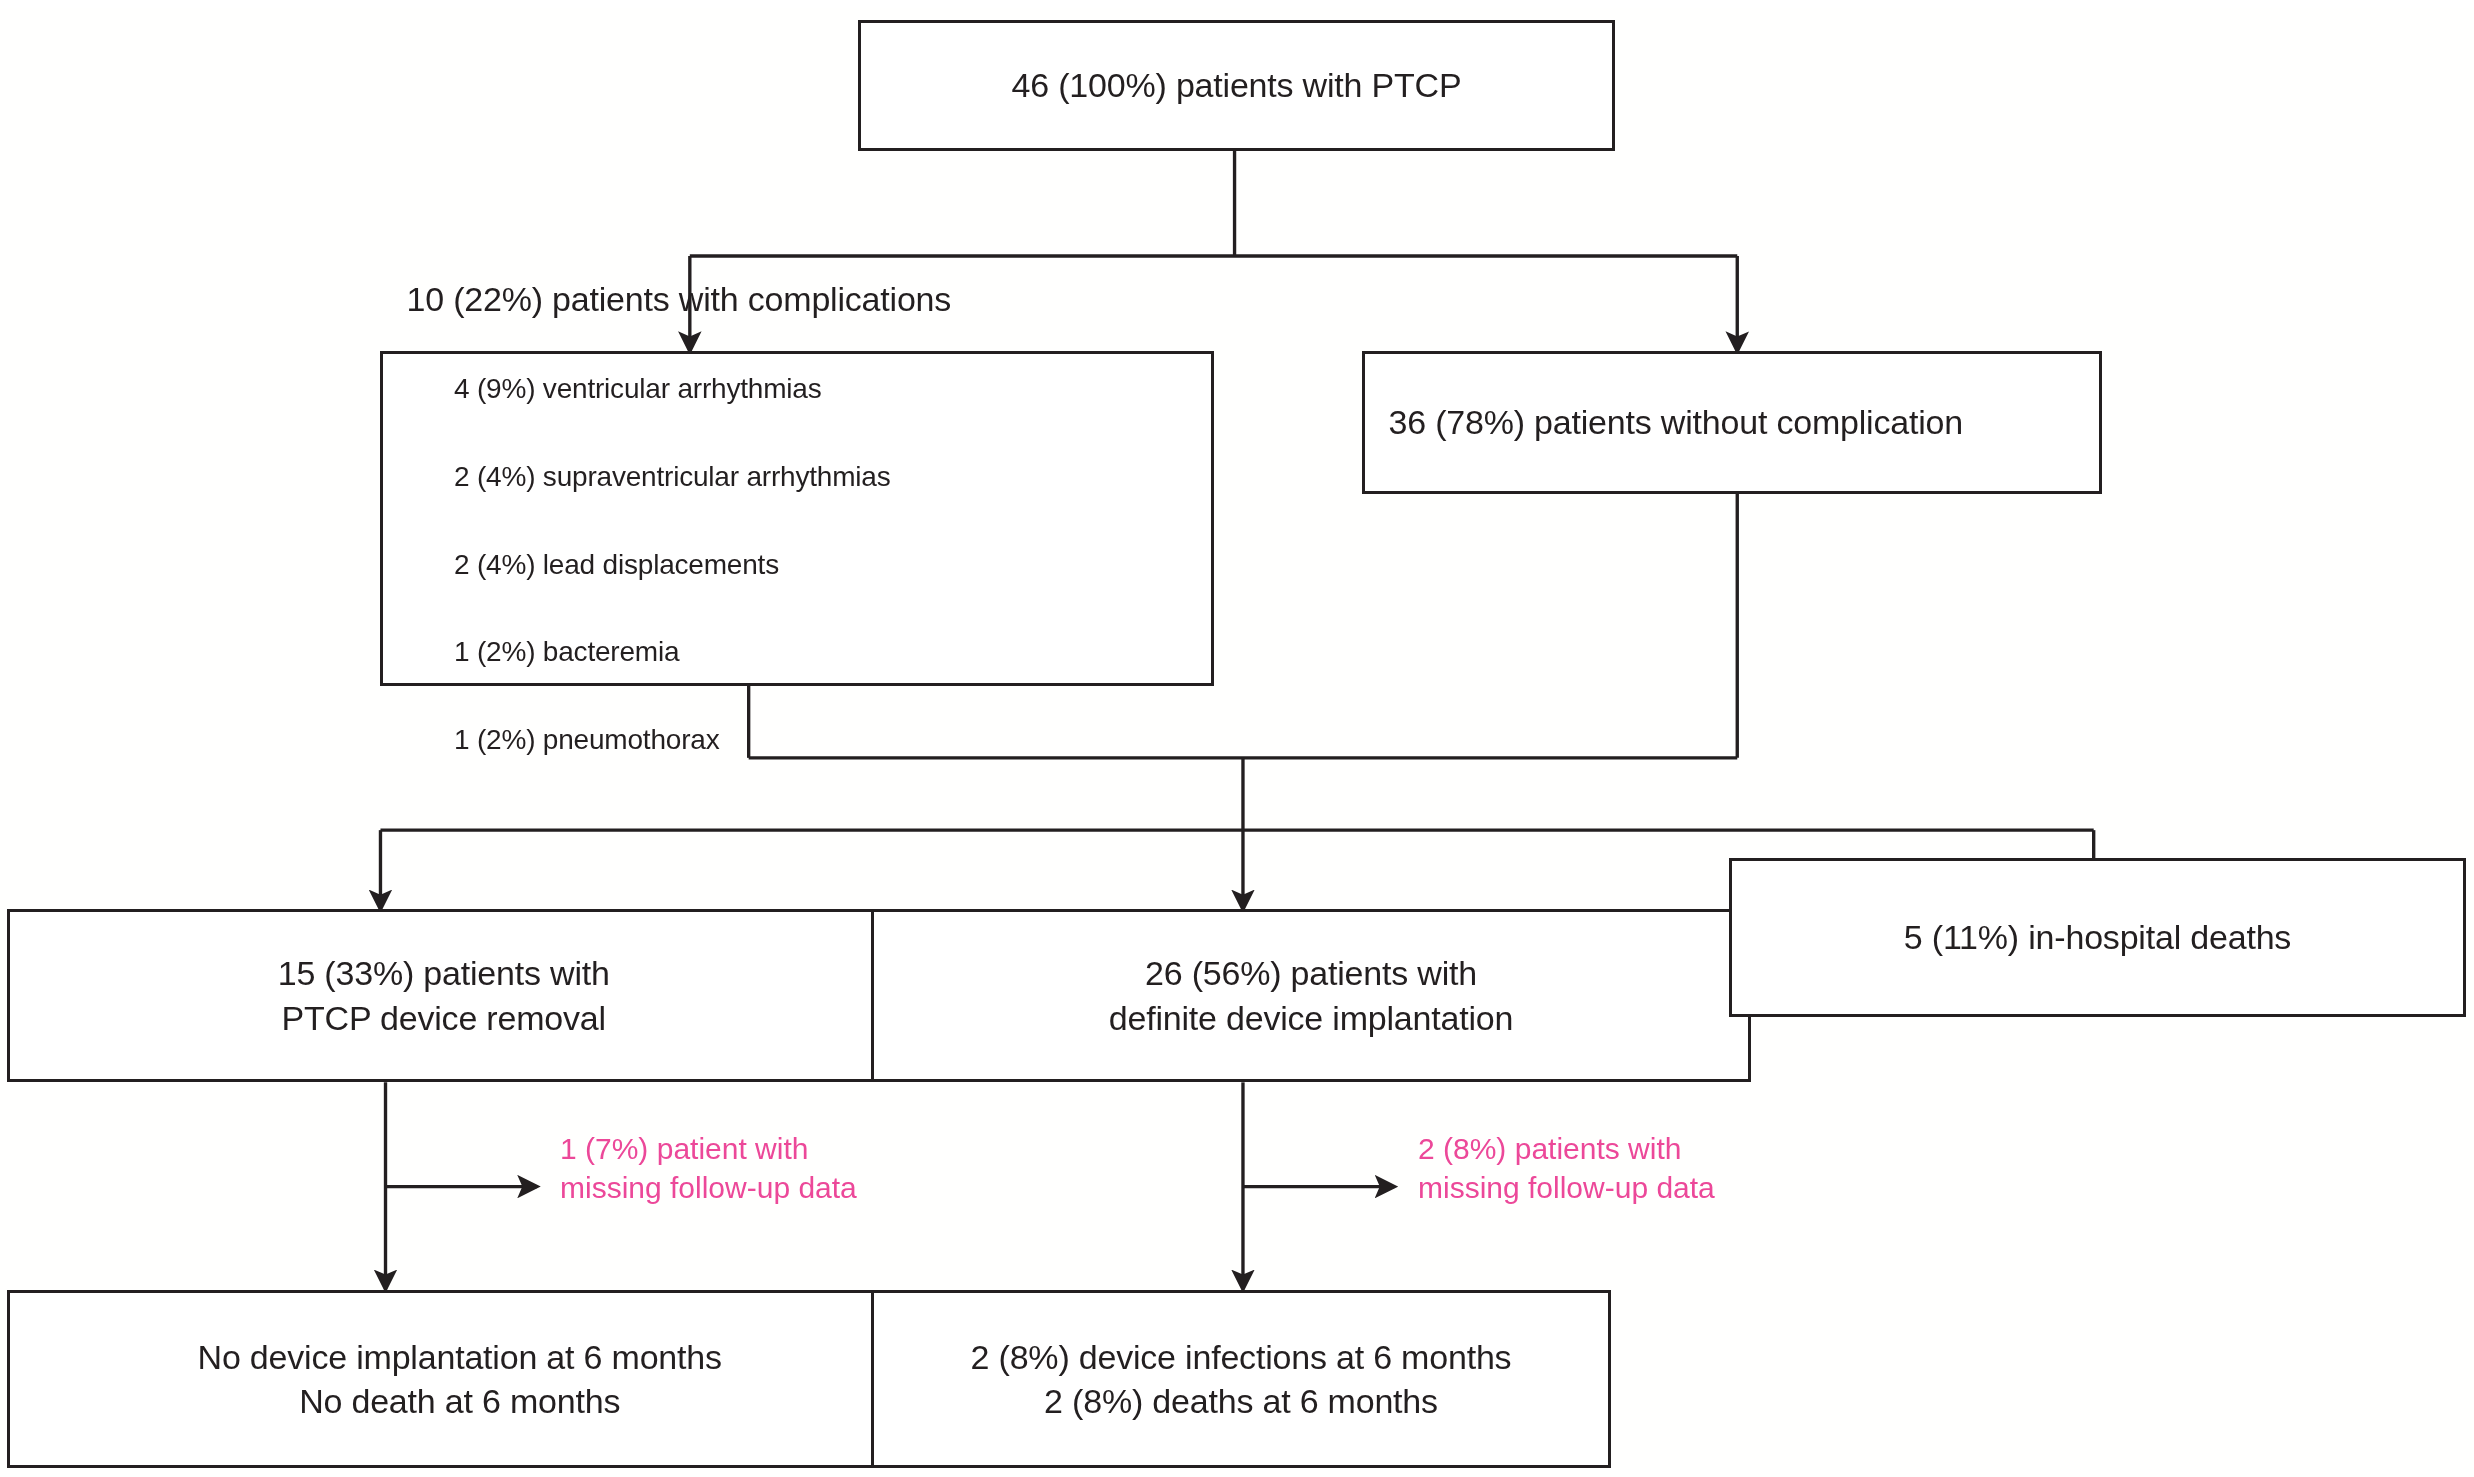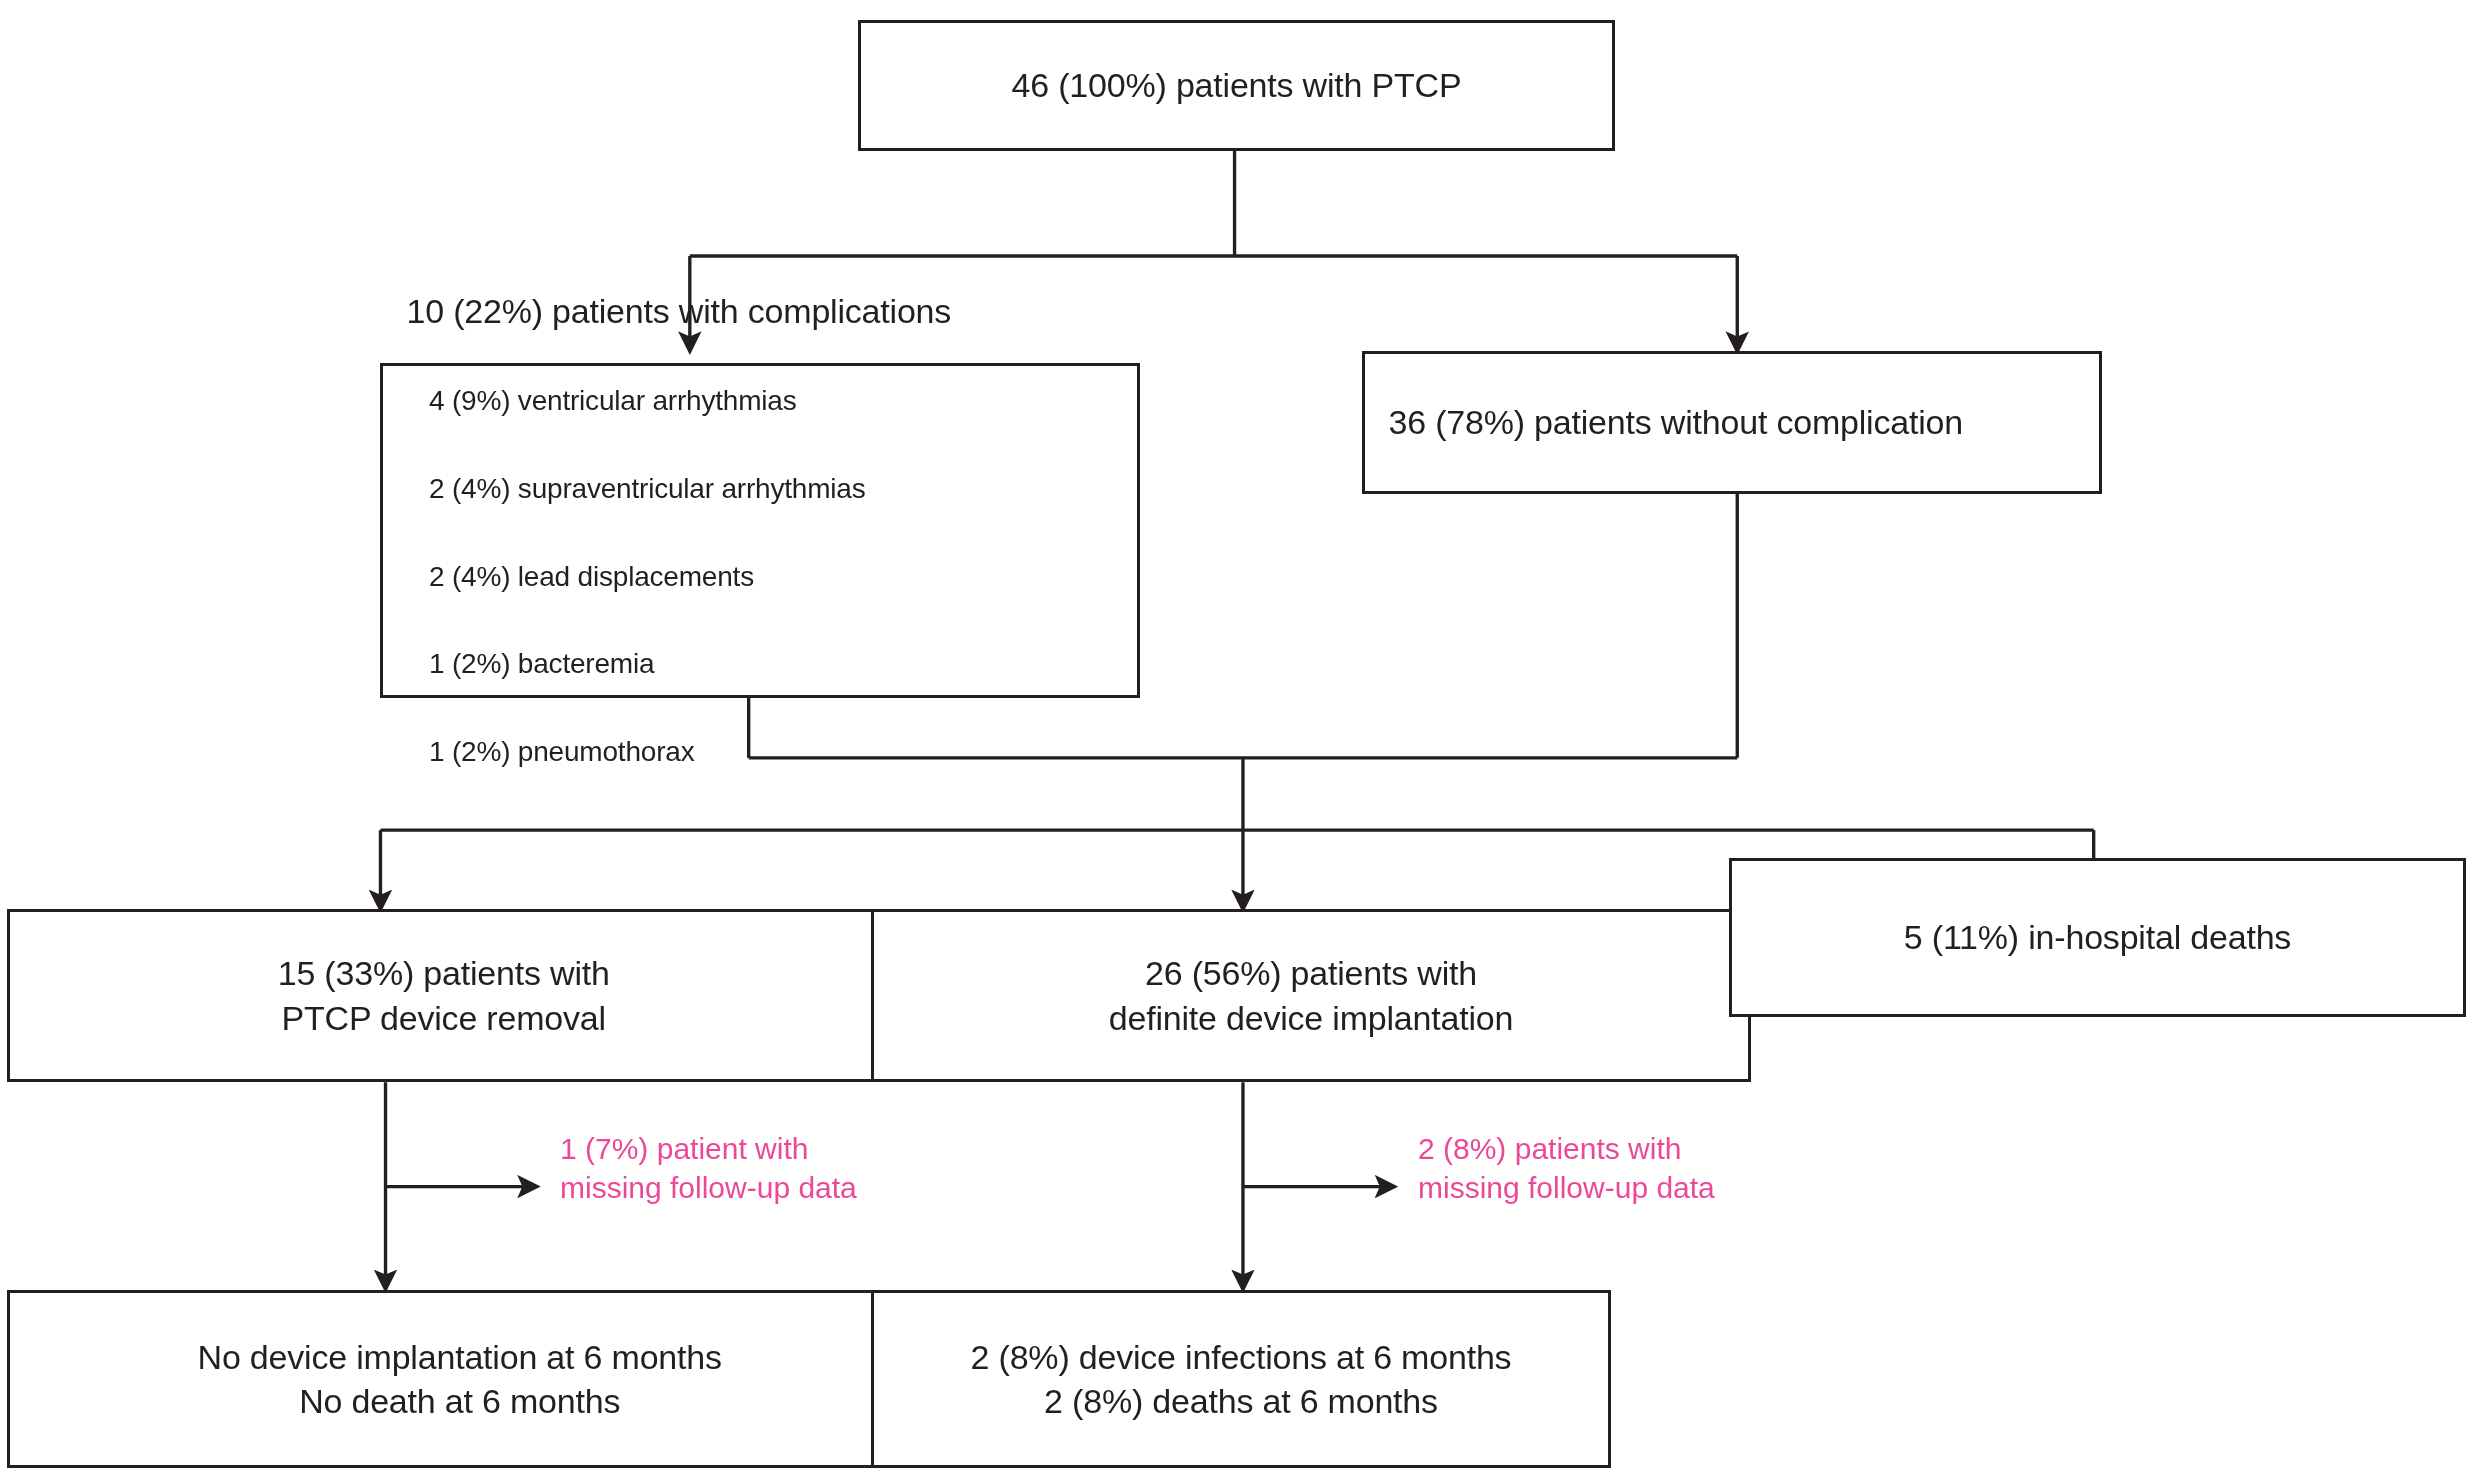--- a/index.html
+++ b/index.html
@@ -42,21 +42,21 @@
     line-height: 1.30;
     letter-spacing: -0.2px;
     white-space: nowrap;
   }
   .line.head {
     font-size: 34px;
     padding-left: 23.5px;
   }
   .line.sub {
     font-size: 28px;
-    padding-left: 46px;
+    padding-left: 71px;
     line-height: 1.42;
   }
   .edge-label {
     position: absolute;
     color: #ec4899;
     font-size: 30px;
     line-height: 1.30;
     white-space: nowrap;
   }
   .node .line.pad { padding: 0 18.5px; }
@@ -102,21 +102,21 @@
     <g>
       <path d="M 1478 1278 L 1478 1524" stroke="#231f20" stroke-width="4" fill="none" marker-end="url(#arrow)"></path>
       <path d="M 1478 1402 L 1658 1402" stroke="#231f20" stroke-width="4" fill="none" marker-end="url(#arrow)"></path>
     </g>
   </svg>
 
   <div class="node center" style="left:858px; top:11.8px; width:757px; height:131px;">
     <div class="line pad">46 (100%) patients with PTCP</div>
   </div>
 
-  <div class="node left" style="left:380px; top:355px; width:760px; height:335px;gap:48px;">
+  <div class="node left" style="left:380px; top:343px; width:834px; height:335px;gap:48px;">
     <div class="line head">10 (22%) patients with complications</div>
     <div class="line sub">4 (9%) ventricular arrhythmias</div>
     <div class="line sub">2 (4%) supraventricular arrhythmias</div>
     <div class="line sub">2 (4%) lead displacements</div>
     <div class="line sub">1 (2%) bacteremia</div>
     <div class="line sub">1 (2%) pneumothorax</div>
   </div>
 
   <div class="node left" style="left:1362px; top:343px; width:740px; height:143px;">
     <div class="line" style="padding-left:23.5px;">36 (78%) patients without complication</div>

